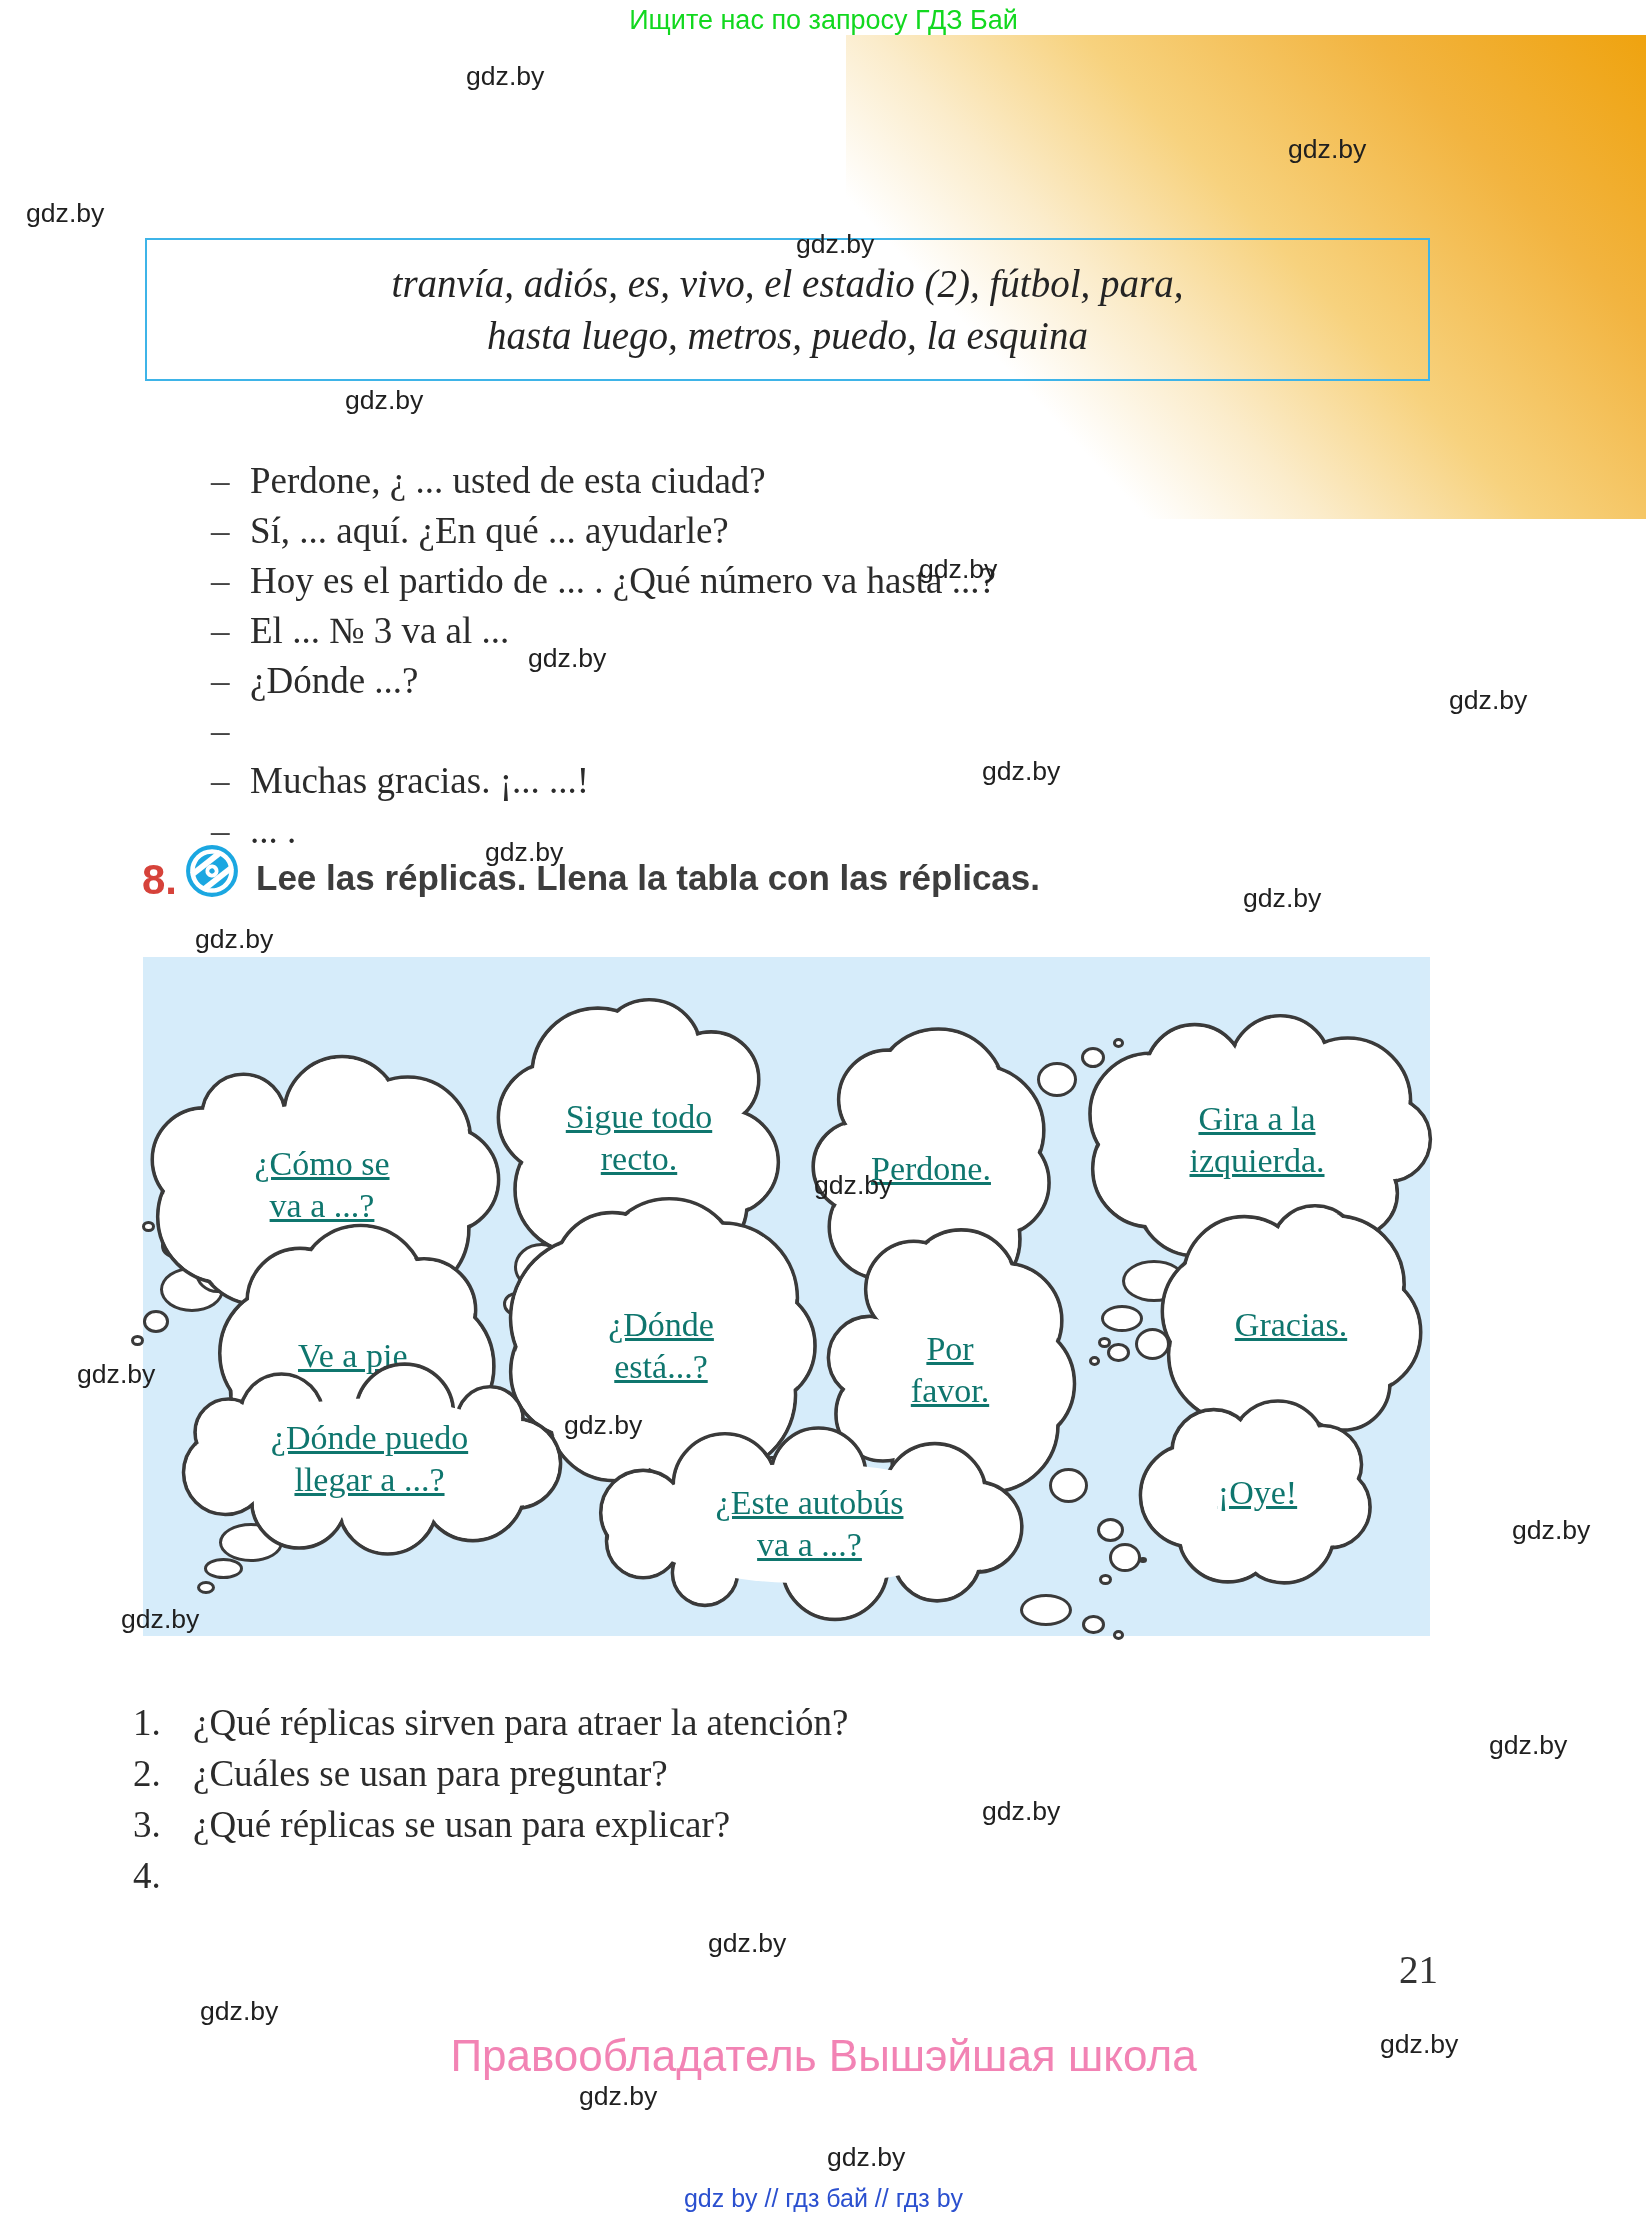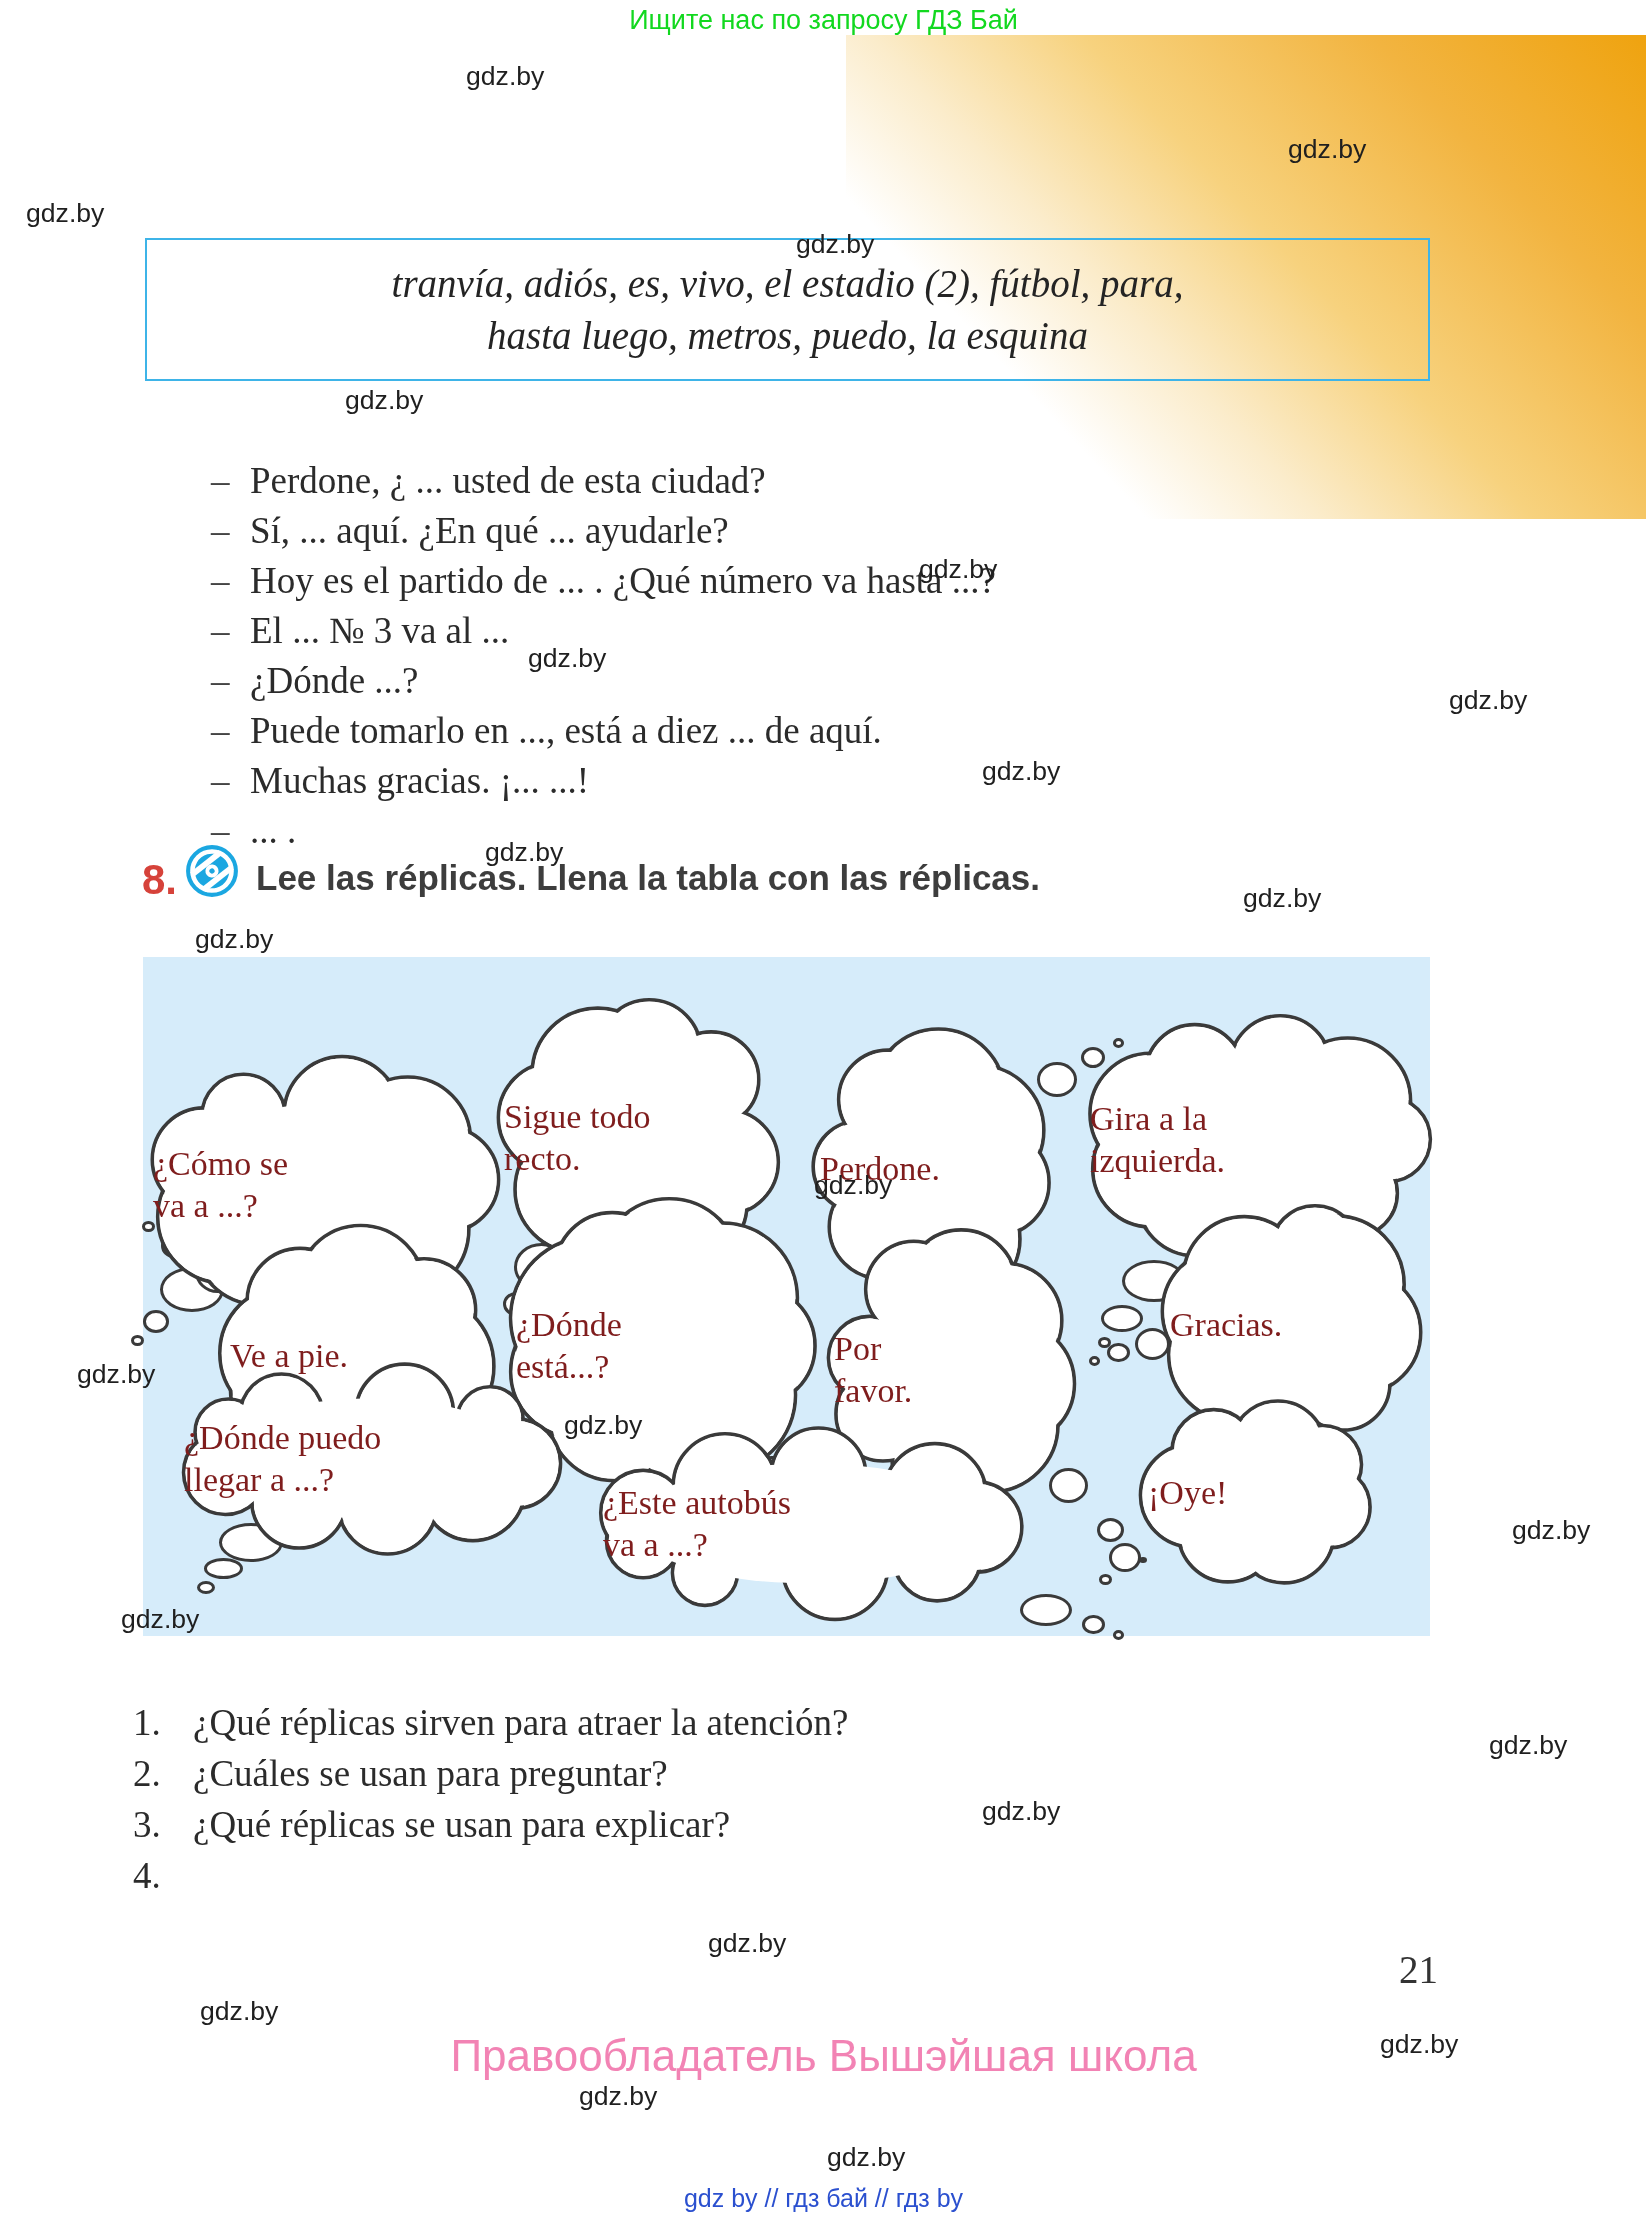--- a/index.html
+++ b/index.html
@@ -25,21 +25,21 @@
   
   #ex-num{position:absolute;left:142px;top:856px;font-family:"Liberation Sans",sans-serif;
     font-weight:bold;font-size:42px;color:#d6423a;}
   #cd-icon{position:absolute;left:184px;top:843px;}
   #ex-instr{position:absolute;left:256px;top:858px;font-family:"Liberation Sans",sans-serif;
     font-weight:bold;font-size:35px;color:#3d3d3d;}
   
   #panel{position:absolute;left:143px;top:957px;width:1287px;height:679px;background:#d6ecfa;}
   .cloud{position:absolute;z-index:3;}
   .cloud .txt{position:relative;z-index:2;width:100%;height:100%;display:flex;flex-direction:column;
-    align-items:flex-start;justify-content:center;text-align:center;font-size:34px;line-height:42px;color:#7f1d1d;}
+    align-items:center;justify-content:center;text-align:center;font-size:34px;line-height:42px;color:#0f766e;text-decoration:underline;}
   .cloud .txt span{display:block;}
   .puff{position:absolute;box-sizing:border-box;background:#fff;border:3.2px solid #3a3a3a;
     border-radius:50%;z-index:2;}
   
   #questions{position:absolute;left:133px;top:1697px;width:1306px;font-size:37px;color:#2b2b2b;}
   .qline{display:flex;line-height:51px;}
   .qline .qnum{width:60px;flex:0 0 60px;}
   
   #page-num{position:absolute;left:1399px;top:1947px;font-size:39px;color:#333;}
   #copyright{position:absolute;left:50%;top:2031px;transform:translateX(-50%);
@@ -79,21 +79,20 @@
     <div class="dline">
         <span class="dash">–</span>
         <span>El ... № 3 va al ...</span>
       </div>
     <div class="dline">
         <span class="dash">–</span>
         <span>¿Dónde ...?</span>
       </div>
     <div class="dline">
         <span class="dash">–</span>
-        <span>Puede tomarlo en ..., está a diez ... de aquí.</span>
       </div>
     <div class="dline">
         <span class="dash">–</span>
         <span>Muchas gracias. ¡... ...!</span>
       </div>
     <div class="dline">
         <span class="dash">–</span>
         <span>... .</span>
       </div>
   </div>

